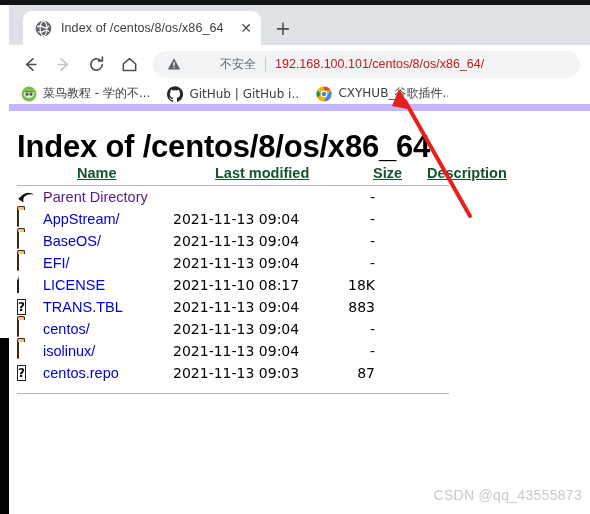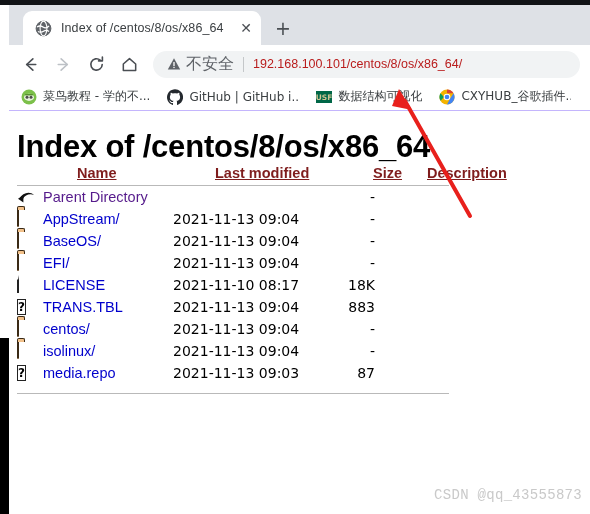--- a/index.html
+++ b/index.html
@@ -139,24 +139,25 @@
     box-sizing: border-box;
     min-width: 0;
   }
   #warn-icon {
     flex: 0 0 14px;
     margin-right: 5px;
     display: flex;
     align-items: center;
   }
   #sec-label {
-    font-size: 16px;
+    font-size: 12px;
     color: #5f6368;
     flex: 0 0 auto;
     font-family: "DejaVu Sans", sans-serif;
+    margin-left: 34px;
   }
   #sec-sep {
     width: 1px;
     height: 15px;
     background: #c4c7c9;
     margin: 0 9px;
     flex: 0 0 1px;
   }
   #url-text {
     font-size: 12.5px;
@@ -166,21 +167,21 @@
     flex: 1 1 auto;
   }
 
   
   #bookmarks {
     height: 28px;
     background: #ffffff;
     display: flex;
     align-items: center;
     padding-left: 12px;
-    border-bottom: 1px solid #c4b5fd;
+    border-bottom: 7px solid #c4b5fd;
     box-sizing: border-box;
   }
   .bm {
     display: flex;
     align-items: center;
     margin-right: 17px;
     max-width: 132px;
     flex: 0 0 auto;
   }
   .bm-icon {
@@ -220,21 +221,21 @@
     margin: 0 141px 0 8px;
   }
   #listing {
     border-collapse: collapse;
     margin-left: 8px;
     font-family: "Liberation Sans", sans-serif;
   }
   #listing th {
     font-size: 14.5px;
     font-weight: bold;
-    color: #7f1d1d;
+    color: #14532d;
     text-decoration: underline;
     text-align: left;
     padding: 0 0 4px 0;
     white-space: nowrap;
   }
   #listing td {
     font-size: 14px;
     color: #000000;
     padding: 1px 0;
     white-space: nowrap;
@@ -335,21 +336,21 @@
     z-index: 25;
   }
 
   
   #watermark {
     position: absolute;
     right: 8px;
     bottom: 10px;
     font-size: 14px;
     color: #c9c9c9;
-    font-family: Liberation Mono, monospace;
+    font-family: Liberation Sans, sans-serif;
     letter-spacing: .3px;
   }
 </style>
 </head>
 <body>
 
 <div id="desktop">
 
   <div id="top-dark-bar"></div>
 
@@ -428,29 +429,20 @@
 
       <div class="bm">
         <span class="bm-icon">
           <svg width="16" height="16" viewBox="0 0 16 16">
             <path fill="#24292e" d="M8 0.3C3.6 0.3 0 3.9 0 8.3c0 3.5 2.3 6.5 5.5 7.6.4.1.5-.2.5-.4v-1.4c-2.2.5-2.7-1-2.7-1-.4-.9-.9-1.2-.9-1.2-.7-.5.1-.5.1-.5.8.1 1.2.8 1.2.8.7 1.2 1.9.9 2.3.7.1-.5.3-.9.5-1.1-1.8-.2-3.6-.9-3.6-3.9 0-.9.3-1.6.8-2.1-.1-.2-.4-1 .1-2.1 0 0 .7-.2 2.2.8.6-.2 1.3-.3 2-.3s1.4.1 2 .3c1.5-1 2.2-.8 2.2-.8.4 1.1.2 1.9.1 2.1.5.6.8 1.3.8 2.1 0 3-1.8 3.7-3.6 3.9.3.2.5.7.5 1.5v2.2c0 .2.1.5.6.4 3.2-1.1 5.5-4.1 5.5-7.6 0-4.4-3.6-8-8-8z"></path>
           </svg>
         </span>
         <span class="bm-label">GitHub | GitHub i...</span>
       </div>
 
-      <div class="bm">
-        <span class="bm-icon">
-          <svg width="16" height="16" viewBox="0 0 16 16">
-            <rect x="0" y="2" width="16" height="12" fill="#006747"></rect>
-            <text x="8" y="11" font-family="DejaVu Sans, sans-serif" font-size="7.5" font-weight="bold" fill="#cfc493" text-anchor="middle">USF</text>
-          </svg>
-        </span>
-        <span class="bm-label">数据结构可视化</span>
-      </div>
 
       <div class="bm">
         <span class="bm-icon">
           <svg width="16" height="16" viewBox="0 0 16 16">
             <circle cx="8" cy="8" r="7.6" fill="#f4b400"></circle>
             <path d="M8 .4 A7.6 7.6 0 0 1 14.6 4.3 L8 4.3 Z" fill="#db4437"></path>
             <path d="M1.6 11.8 A7.6 7.6 0 0 1 1.4 4.3 L5 8 Z" fill="#0f9d58"></path>
             <path d="M14.6 4.3 A7.6 7.6 0 0 1 8 15.6 L11.2 9.5 Z" fill="#4285f4"></path>
             <circle cx="8" cy="8" r="3.3" fill="#ffffff"></circle>
             <circle cx="8" cy="8" r="2.3" fill="#4285f4"></circle>
@@ -578,21 +570,21 @@
             <td class="c-mod">2021-11-13 09:04</td>
             <td class="c-size">-</td>
             <td class="c-desc"></td>
           </tr>
 
           <tr>
             <td class="c-icon icon-cell">
               <span class="ic"><span class="ic-unknown">?</span></span>
             </td>
             <td class="c-name">
-              <span class="flink">media.repo</span>
+              <span class="flink">centos.repo</span>
             </td>
             <td class="c-mod">2021-11-13 09:03</td>
             <td class="c-size">87</td>
             <td class="c-desc"></td>
           </tr>
 
         </tbody>
       </table>
 
       <div class="hr" style="margin-top:9px"></div>

